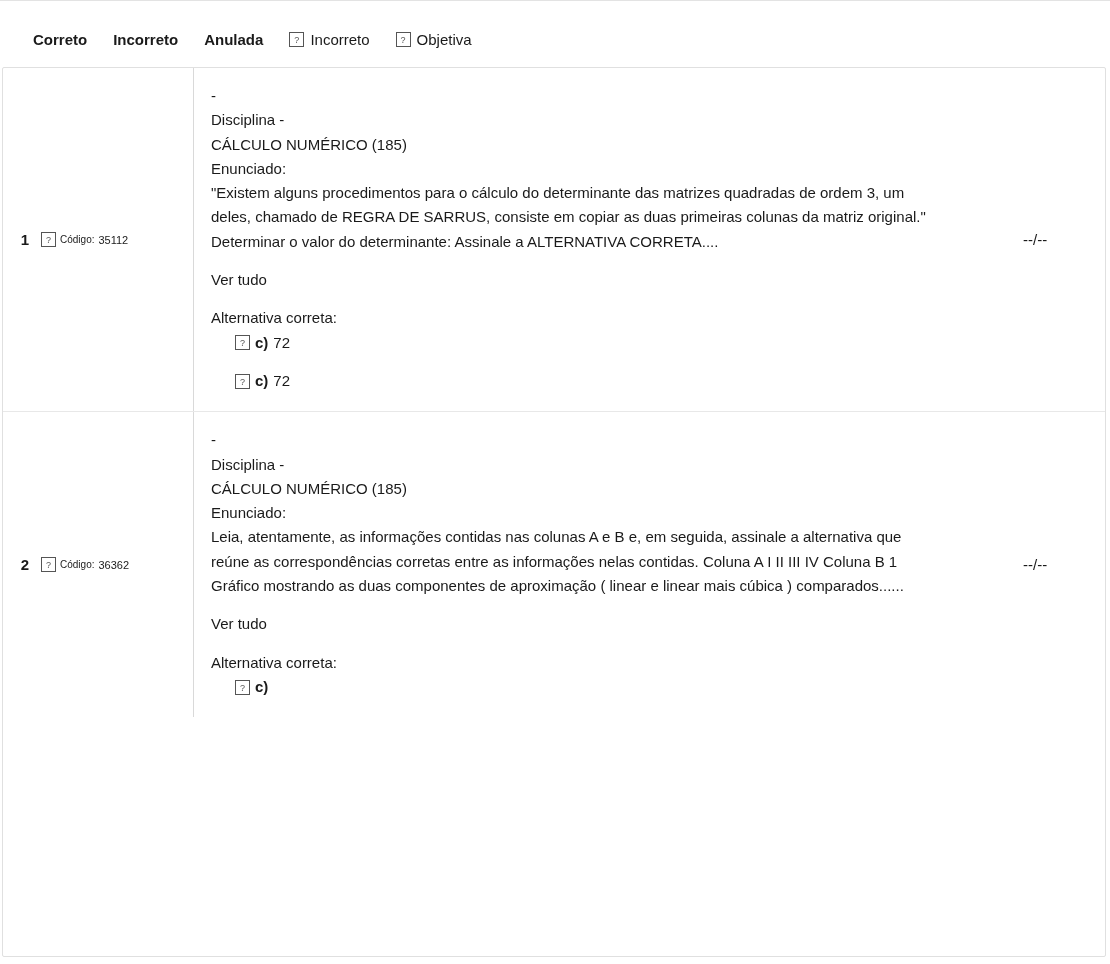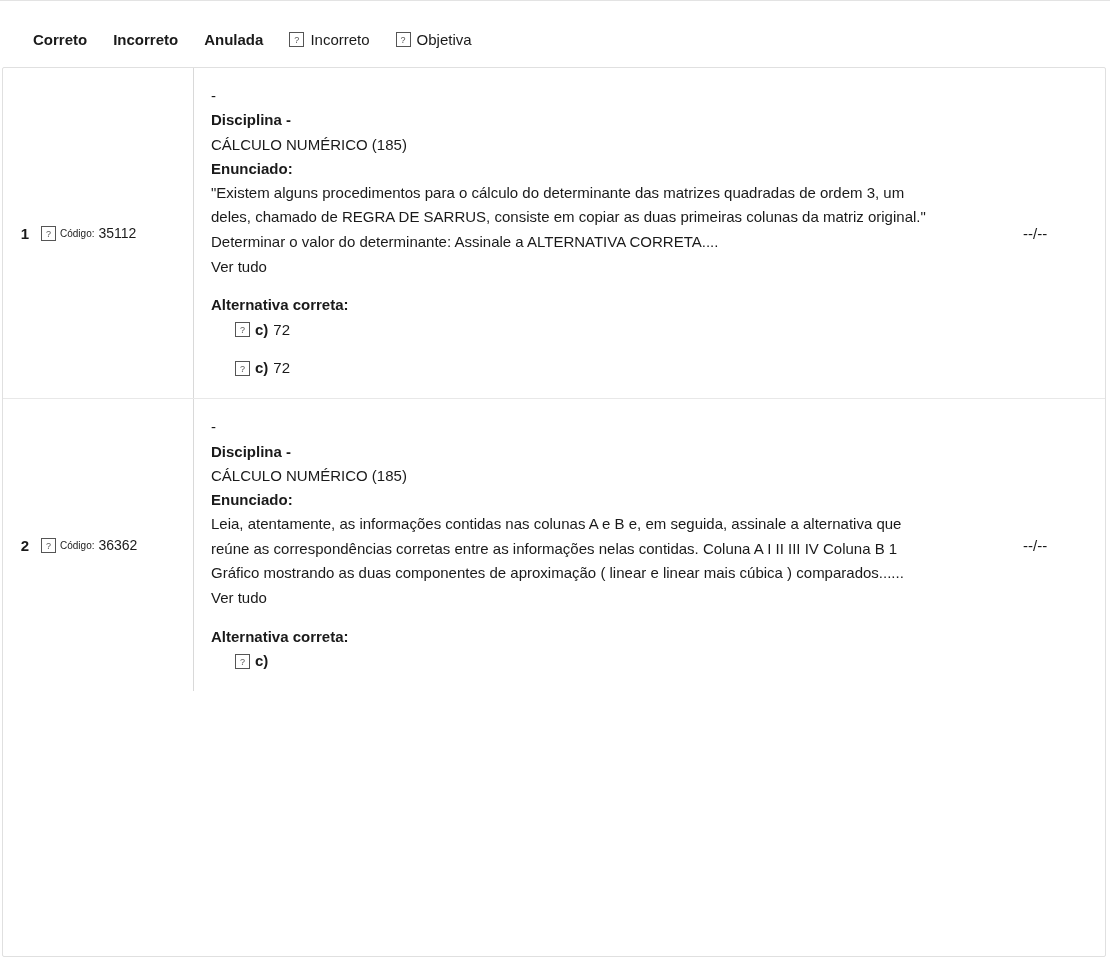--- a/index.html
+++ b/index.html
@@ -104,21 +104,21 @@
     gap: 4px;
     box-sizing: border-box;
     padding-left: 8px;
     white-space: nowrap;
   }
   .col-code .code-label {
     font-weight: normal;
     font-size: 10px;
   }
   .col-code .code-value {
-    font-size: 14px;
+    font-size: 11px;
   }
   .col-body {
     flex: 1;
     border-left: 1px solid #d9d9d9;
     padding: 16px 0 18px 17px;
     box-sizing: border-box;
     line-height: 1.62;
     font-size: 15px;
   }
   .col-score {
@@ -128,33 +128,33 @@
     align-items: center;
     justify-content: flex-start;
     font-size: 15px;
     padding-left: 28px;
     box-sizing: border-box;
   }
   .dash-line {
     color: #1a1a1a;
   }
   .lbl-strong {
-    font-weight: bold;
+    font-weight: normal;
   }
   .blk {
     margin: 0;
   }
   .blk-spacer {
     height: 14px;
   }
   .statement {
     max-width: 720px;
   }
   .ver-tudo {
-    margin-top: 1px;
+    margin-top: 14px;
   }
   .alt-line {
     padding-left: 24px;
     display: flex;
     align-items: center;
     gap: 5px;
   }
   .alt-letter {
     font-weight: bold;
   }

